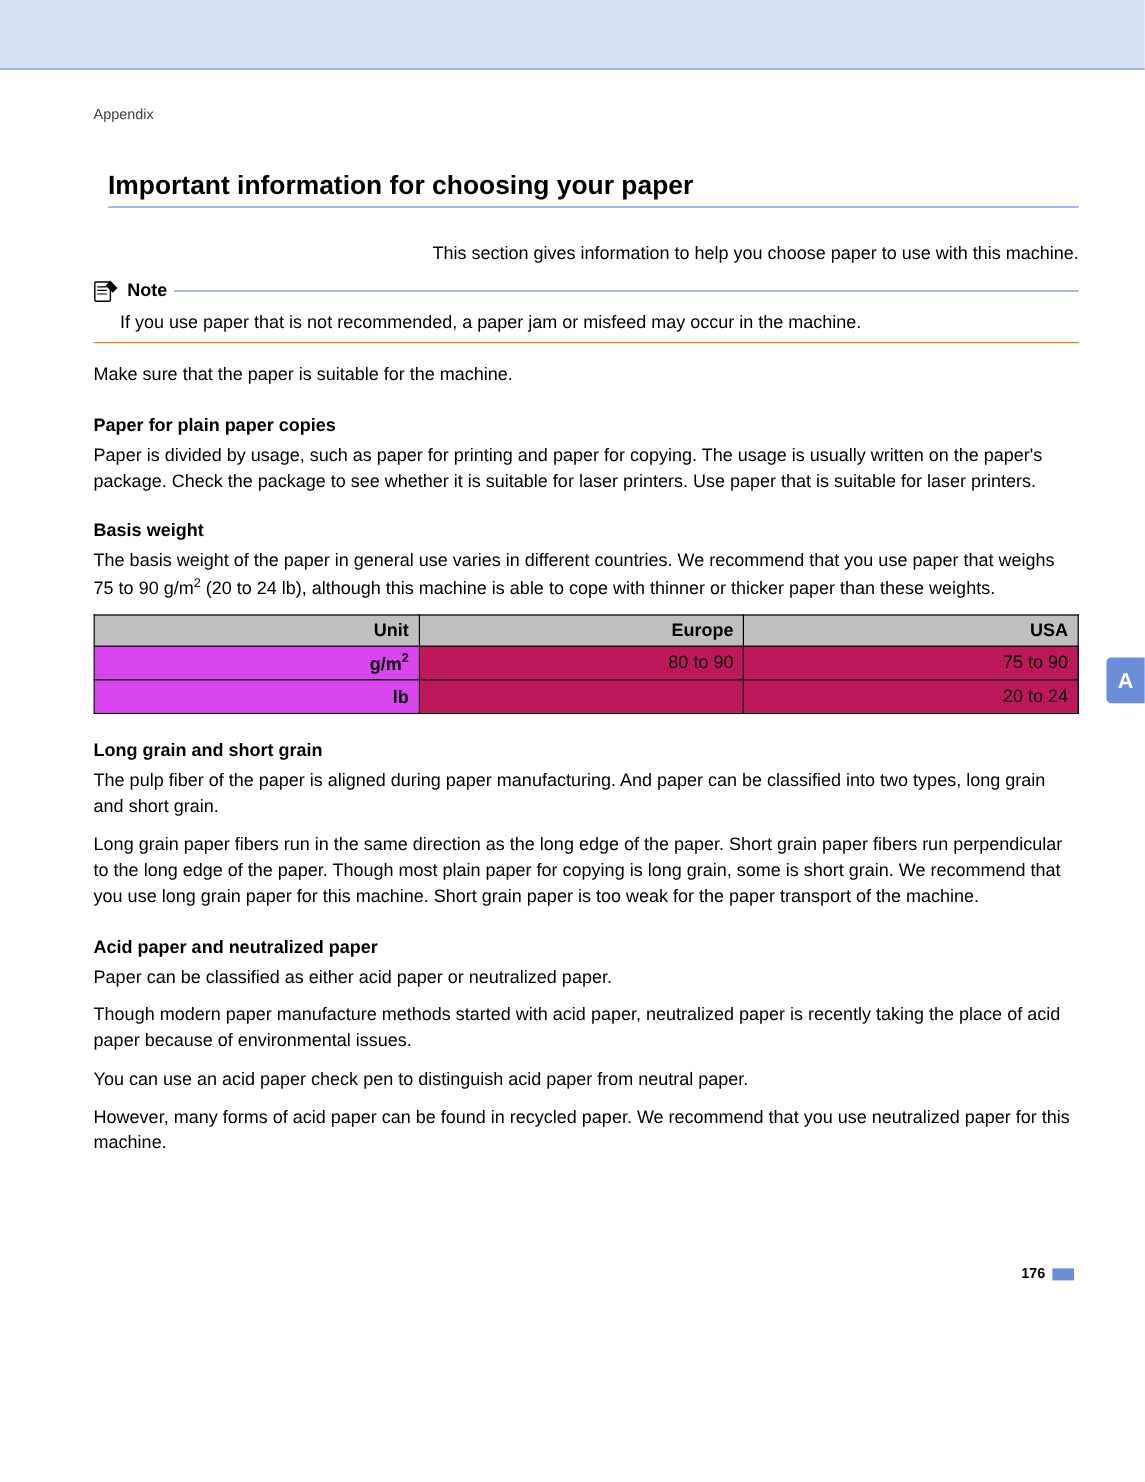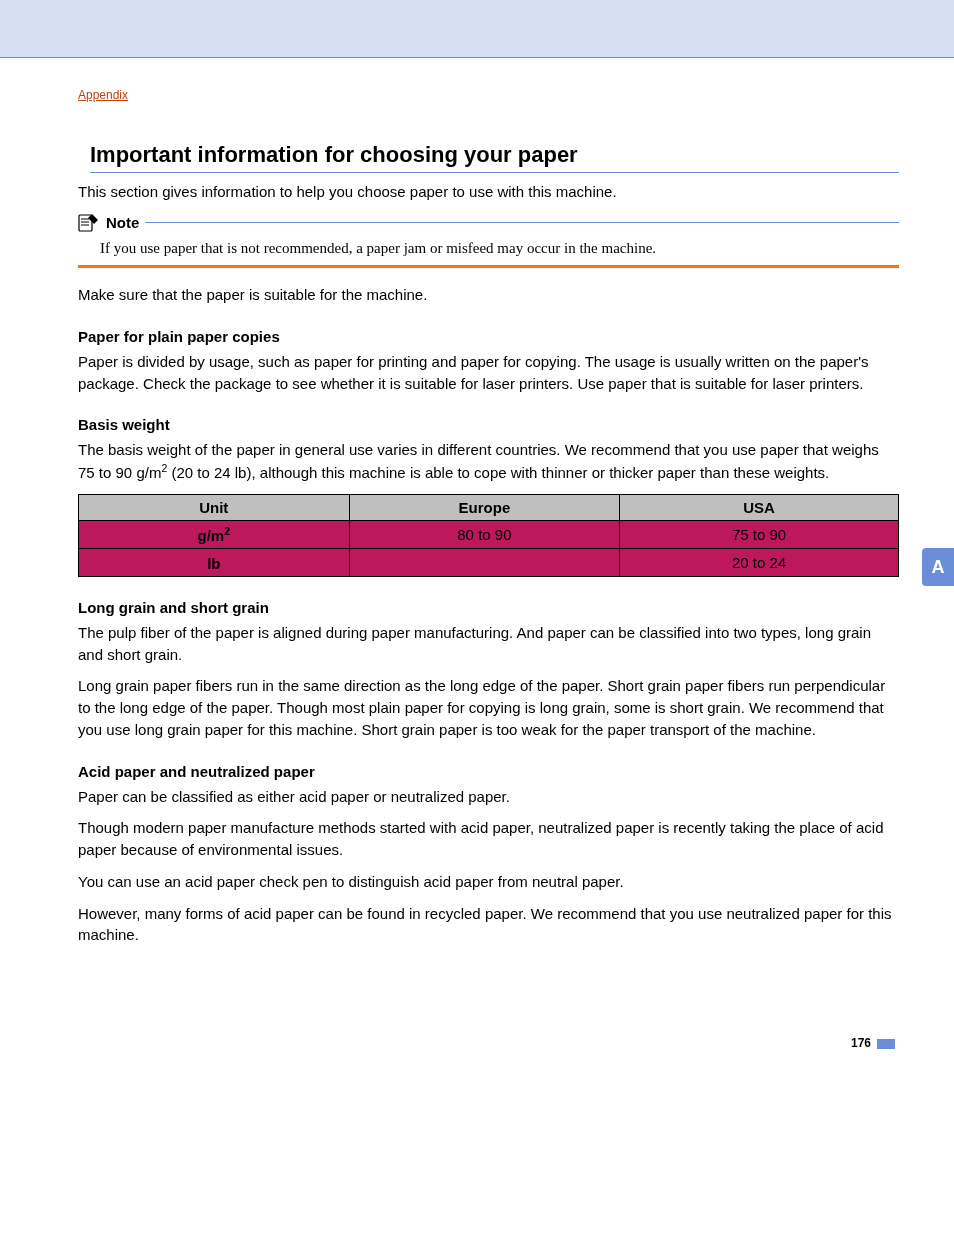--- a/index.html
+++ b/index.html
@@ -14,84 +14,83 @@
     background: #d6e0f5;
     height: 58px;
     border-bottom: 1px solid #6a8fd8;
   }
   .page {
     padding: 30px 55px 40px 78px;
     position: relative;
   }
   .breadcrumb {
     font-size: 12px;
-    color: #c2410c;
+    color: #404040;
     margin-bottom: 40px;
-    text-decoration: underline;
   }
   h1.main-title {
     font-size: 22px;
     font-weight: bold;
     margin: 0 0 4px 12px;
     padding-bottom: 4px;
     border-bottom: 1px solid #6a8fd8;
   }
   p.intro {
-    margin: 8px 0 10px 0;
+    margin: 28px 0 10px 0;
     line-height: 1.4;
+    text-align: right;
   }
   .note-block {
     margin: 8px 0 16px 0;
   }
   .note-header {
     display: flex;
     align-items: center;
     gap: 6px;
   }
   .note-line {
     flex: 1;
     border-top: 1px solid #6a8fd8;
   }
   .note-label {
     font-weight: bold;
     font-size: 15px;
   }
   .note-icon svg { display: block; }
   .note-body {
     padding: 6px 0 6px 22px;
-    border-bottom: 3px solid #f97316;
+    border-bottom: 1px solid #f97316;
     line-height: 1.4;
-    font-family: Liberation Serif, serif;
   }
   h2.sub {
     font-size: 15px;
     font-weight: bold;
     margin: 22px 0 6px 0;
   }
   p.body {
     margin: 6px 0 10px 0;
     line-height: 1.45;
   }
   table.data {
     width: 100%;
     border-collapse: collapse;
     margin: 10px 0 18px 0;
   }
   table.data th, table.data td {
     border: 1px solid #000;
     padding: 4px 8px;
-    text-align: center;
+    text-align: right;
     font-size: 15px;
   }
   table.data th {
     background: #bfbfbf;
     font-weight: bold;
   }
   table.data td:first-child {
-    background: #be185d;
+    background: #d946ef;
     font-weight: bold;
     width: 33%;
   }
   table.data td { background: #be185d; }
   table.data td:nth-child(2), table.data th:nth-child(2) { width: 33%; }
   .side-tab {
     position: absolute;
     right: 0;
     top: 490px;
     width: 32px;

